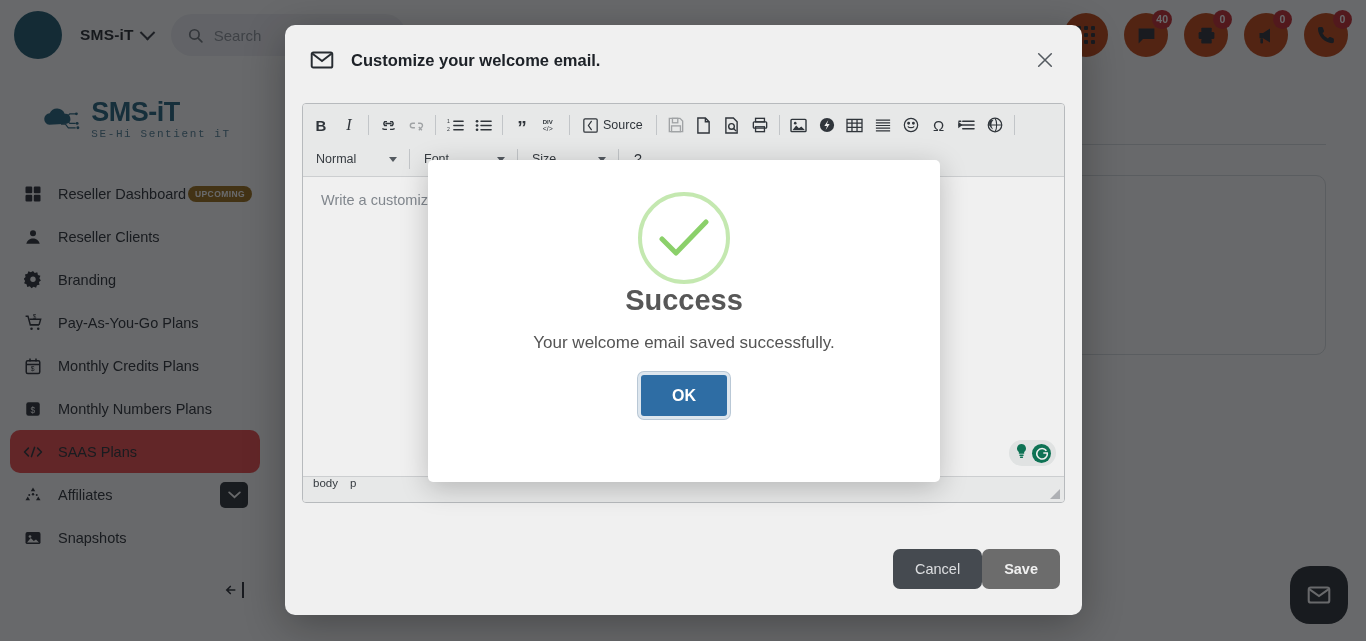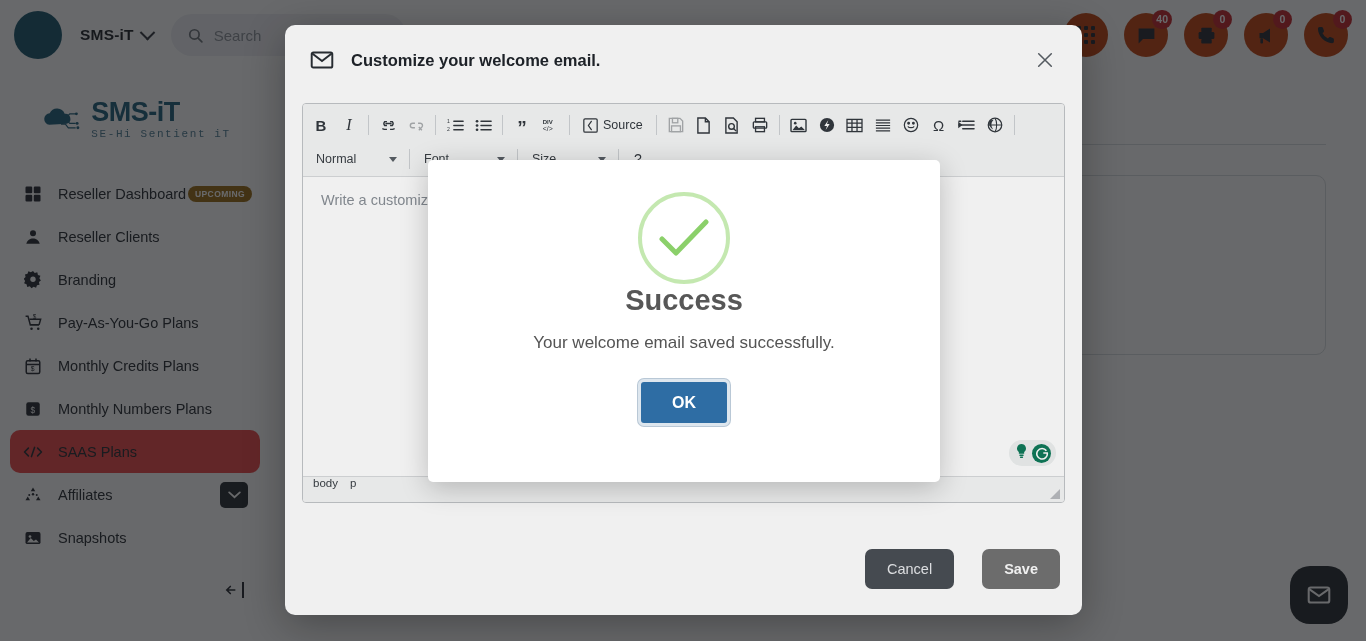--- a/index.html
+++ b/index.html
@@ -135,40 +135,40 @@
     background: #eef1f1; display: flex; align-items: center; gap: 3px; padding: 0 5px;
   }
   .gm-circle { width: 19px; height: 19px; border-radius: 50%; background: #0f7a5a; display:flex;align-items:center;justify-content:center; }
   .status {
     height: 26px; background: #f6f7f7; border-top: 1px solid #d9dbdd;
     display: flex; align-items: flex-start; gap: 12px; padding: 0 10px; position: relative;
   }
   .status-el { font-size: 11.5px; color: #3b4046; }
   .grip { position: absolute; right: 3px; bottom: 2px; width: 12px; height: 12px; }
 
-  .modal-foot { margin-top: auto; padding: 0 22px 26px 22px; display: flex; justify-content: flex-end; gap: 28px; }
+  .modal-foot { margin-top: auto; padding: 0 22px 26px 22px; display: flex; justify-content: flex-end; gap: 0; }
   .btn { height: 40px; padding: 0 22px; border-radius: 7px; font-size: 14.5px; border: none; cursor: pointer; }
   .btn-cancel { background: #4a4f55; color: #e9ebee; }
   .btn-save { background: #737373; color: #fff; font-weight: 600; }
 
   
   .swal-backdrop { position: absolute; inset: 0; background: rgba(0,0,0,.06); }
   .swal {
     position: absolute; left: 428px; top: 160px; width: 512px; height: 322px;
     background: #fff; border-radius: 5px; box-shadow: 0 6px 28px rgba(0,0,0,.22);
     display: flex; flex-direction: column; align-items: center; padding-top: 26px;
   }
   .swal-ring {
     width: 92px; height: 92px; border-radius: 50%; border: 4px solid #a5dc86a6;
     display: flex; align-items: center; justify-content: center; margin-top: 6px;
   }
   .swal-title { font-size: 29px; color: #575757; font-weight: 600; }
   .swal-text { font-size: 17px; color: #545454; margin-top: 16px; }
   .swal-ok {
-    margin-top: 26px; min-width: 92px; height: 47px; padding: 0 28px;
+    margin-top: 19px; min-width: 92px; height: 47px; padding: 0 28px;
     background: #2e6da4; color: #fff; font-size: 16px; font-weight: 700;
     border: 3px solid #dde6ee; border-radius: 6px; cursor: pointer;
     box-shadow: 0 0 0 1px #b9c8d6;
   }
 </style>
 </head>
 <body>
 
 <div id="app">
 

